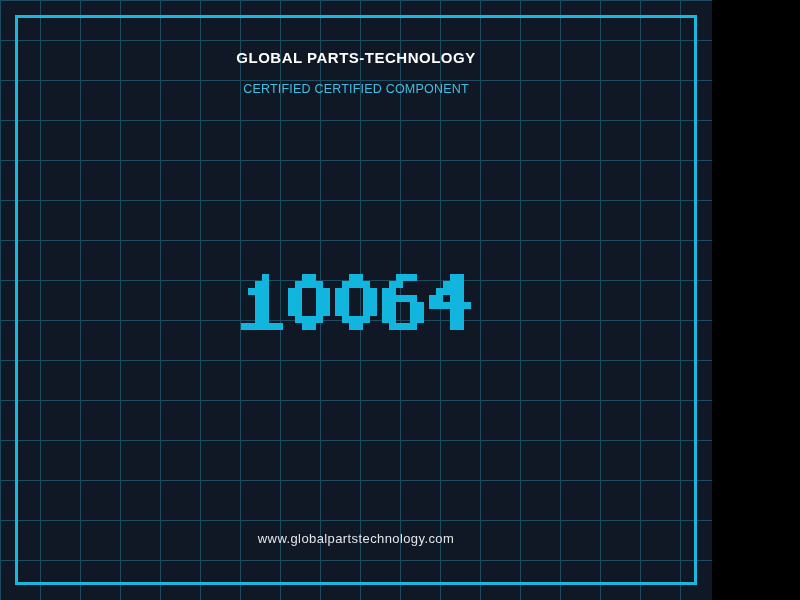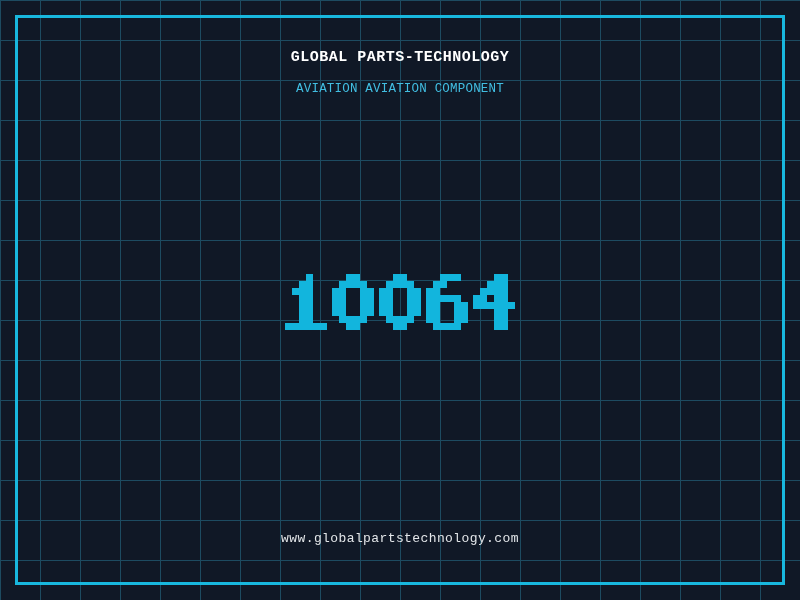--- a/index.html
+++ b/index.html
@@ -1,26 +1,26 @@
 <!DOCTYPE html>
 <html style="--background: #101826; --grid-line: #1d4b61; --frame: #18b7de; --digit: #12b5dd; --title: #ffffff; --tagline: #41bee2; --label: #bdc3cb; --url-text: #e3e6e9;"><head>
 <meta charset="utf-8">
 <style>
   html, body { margin: 0; padding: 0; background: #000; }
   .screen {
     position: relative;
-    width: 800px;
+    width: 712px;
     height: 600px;
     overflow: hidden;
     background-color: var(--background, #101826);
     background-image:
       linear-gradient(to right, var(--grid-line, #1d4b61) 1px, transparent 1px),
       linear-gradient(to bottom, var(--grid-line, #1d4b61) 1px, transparent 1px);
     background-size: 40px 40px;
-    font-family: Liberation Mono, monospace;
+    font-family: Liberation Sans, sans-serif;
   }
   .frame {
     position: absolute;
     inset: 15px;
     border: 3px solid var(--frame, #18b7de);
     pointer-events: none;
   }
   .center-text {
     position: absolute;
     left: 0;
@@ -75,21 +75,21 @@
   }
 </style>
 </head>
 <body>
 
 <div class="screen">
   <div class="frame"></div>
 
   <div class="center-text company-name">GLOBAL PARTS-TECHNOLOGY</div>
 
-  <div class="center-text tagline">AVIATION AVIATION COMPONENT</div>
+  <div class="center-text tagline">CERTIFIED CERTIFIED COMPONENT</div>
 
 
   <div class="digits-row">
       <div class="pixel-digit">
         <i style="left: 21px; top: 0px;"></i>
         <i style="left: 14px; top: 7px;"></i>
         <i style="left: 21px; top: 7px;"></i>
         <i style="left: 7px; top: 14px;"></i>
         <i style="left: 14px; top: 14px;"></i>
         <i style="left: 21px; top: 14px;"></i>

